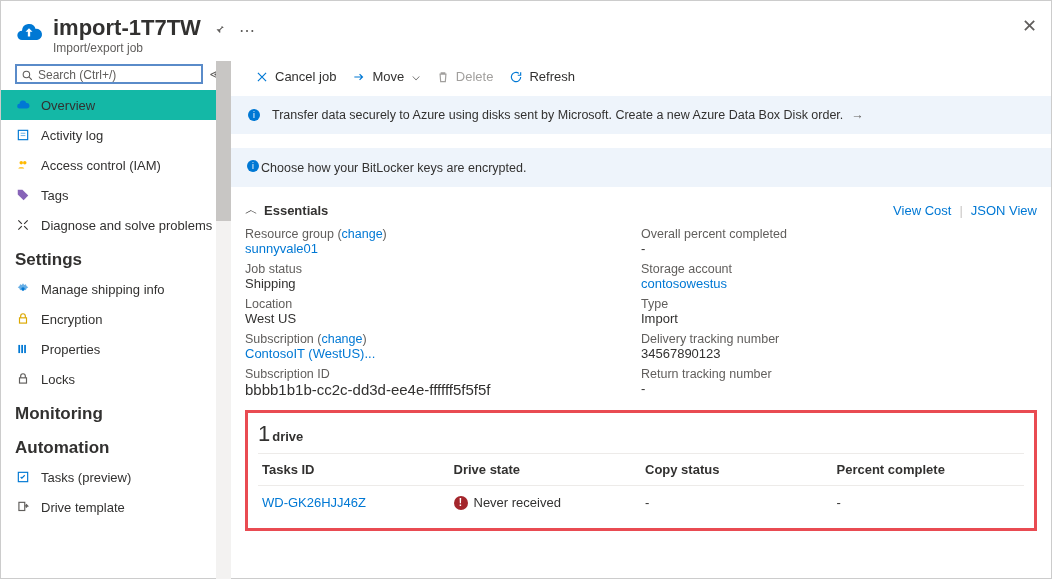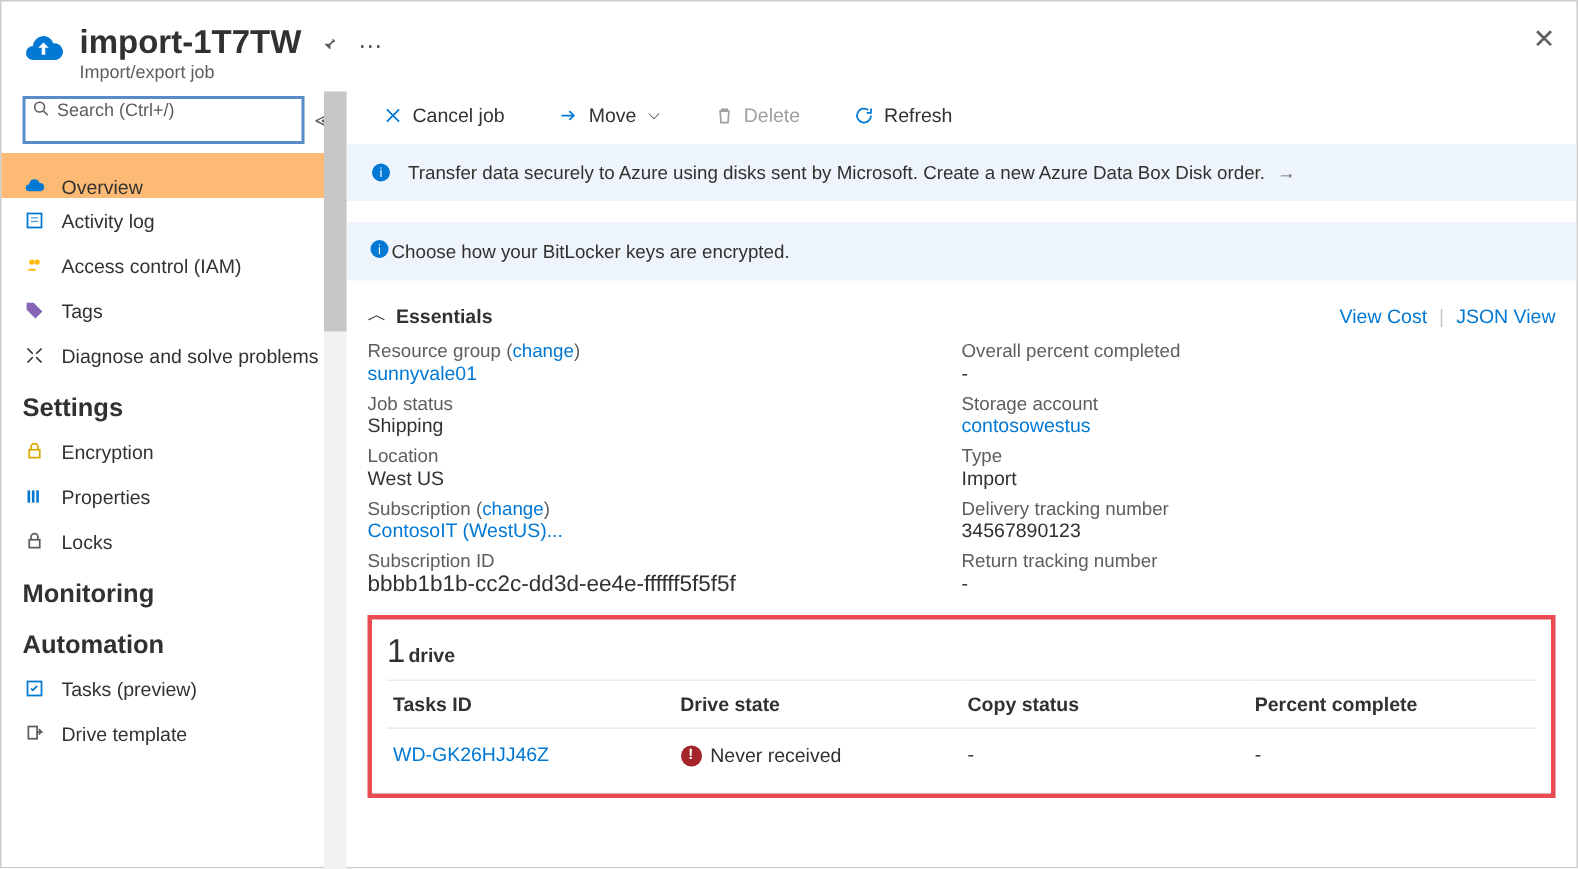--- a/index.html
+++ b/index.html
@@ -15,33 +15,33 @@
 .hdr-pin { margin-left: 10px; margin-top: 8px; color: #605e5c; transform: rotate(45deg); }
 .hdr-more { margin-left: 14px; margin-top: 6px; color: #605e5c; font-size: 16px; letter-spacing: 1px; }
 .hdr-close { position: absolute; right: 14px; top: 14px; font-size: 18px; color: #605e5c; cursor: pointer; }
 
 
 .body { display: flex; height: calc(100% - 58px); }
 .sidebar { width: 230px; border-right: 0; position: relative; }
 .scrollbar-fake { position: absolute; right: 0; top: 0; width: 15px; height: 100%; background: #f3f2f1; }
 .scrollbar-thumb { position: absolute; right: 0; top: 0; width: 15px; height: 160px; background: #c8c6c4; }
 .search-row { display: flex; align-items: center; padding: 3px 10px 6px 14px; gap: 6px; }
-.search-box { flex: 1; border: 2px solid #5a8bc9; height: 32px; display: flex; align-items: flex-start; padding: 0 4px; color: #605e5c; font-size: 12px; }
+.search-box { flex: 1; border: 2px solid #5a8bc9; height: 20px; display: flex; align-items: flex-end; padding: 0 4px; color: #605e5c; font-size: 12px; }
 .search-box svg { width: 13px; height: 13px; margin-right: 4px; }
 .collapse-chevron { color: #605e5c; font-size: 11px; }
 .nav { list-style: none; padding-right: 15px; }
 .nav li { display: flex; align-items: center; height: 30px; padding-left: 14px; font-size: 13px; cursor: pointer; }
-.nav li.active { background: #fdba74; align-items: flex-end; }
+.nav li.active { background: #14b8a6; }
 .nav li .ic { width: 16px; height: 16px; margin-right: 10px; display: inline-flex; align-items: center; justify-content: center; }
 .nav-section { font-weight: 600; font-size: 17px; padding: 10px 0 4px 14px; color: #323130; }
 
 .main { flex: 1; padding: 0 0 0 0; overflow: hidden; }
 
 
-.toolbar { display: flex; align-items: center; gap: 20px; padding: 4px 8px 8px 16px; color: #323130; }
+.toolbar { display: flex; align-items: center; gap: 0; padding: 4px 8px 8px 16px; color: #323130; }
 .tb-btn { display: inline-flex; align-items: center; gap: 6px; padding: 4px 8px; font-size: 13px; cursor: pointer; }
 .tb-btn.disabled { color: #a19f9d; }
 .tb-btn svg { width: 14px; height: 14px; }
 .tb-caret { font-size: 10px; margin-left: 2px; }
 
 
 .banner { background: #eef4fb; border: 1px solid #eef4fb; padding: 10px 14px; display: flex; align-items: center; font-size: 12.5px; margin: 0 0 0 0; }
 .banner.outer { margin: 0 0 14px 0; }
 .banner .info-ic { width: 16px; height: 16px; margin-right: 10px; }
 .banner .arrow-after { margin-left: 8px; color: #605e5c; }
@@ -154,20 +154,29 @@
             <span class="ic">
               <svg viewBox="0 0 24 24" width="14" height="14">
                 <path fill="none" stroke="#323130" stroke-width="2" d="M4 4l6 6m4 4l6 6M20 4l-6 6m-4 4l-6 6"></path>
               </svg>
             </span>
             <span>Diagnose and solve problems</span>
           </li>
       </ul>
       <div class="nav-section">Settings</div>
       <ul class="nav">
+        <li>
+            <span class="ic">
+              <svg viewBox="0 0 24 24" width="14" height="14">
+                <circle cx="12" cy="12" r="3" fill="#0078d4"></circle>
+                <path fill="#0078d4" d="M12 2l2 3 3-1 1 3 3 2-3 2-1 3-3-1-2 3-2-3-3 1-1-3-3-2 3-2 1-3 3 1z" opacity="0.6"></path>
+              </svg>
+            </span>
+            <span>Manage shipping info</span>
+          </li>
         <li>
             <span class="ic">
               <svg viewBox="0 0 24 24" width="14" height="14">
                 <rect x="6" y="10" width="12" height="9" fill="none" stroke="#dca800" stroke-width="2"></rect>
                 <path d="M8 10V7a4 4 0 018 0v3" fill="none" stroke="#dca800" stroke-width="2"></path>
               </svg>
             </span>
             <span>Encryption</span>
           </li>
         <li>

